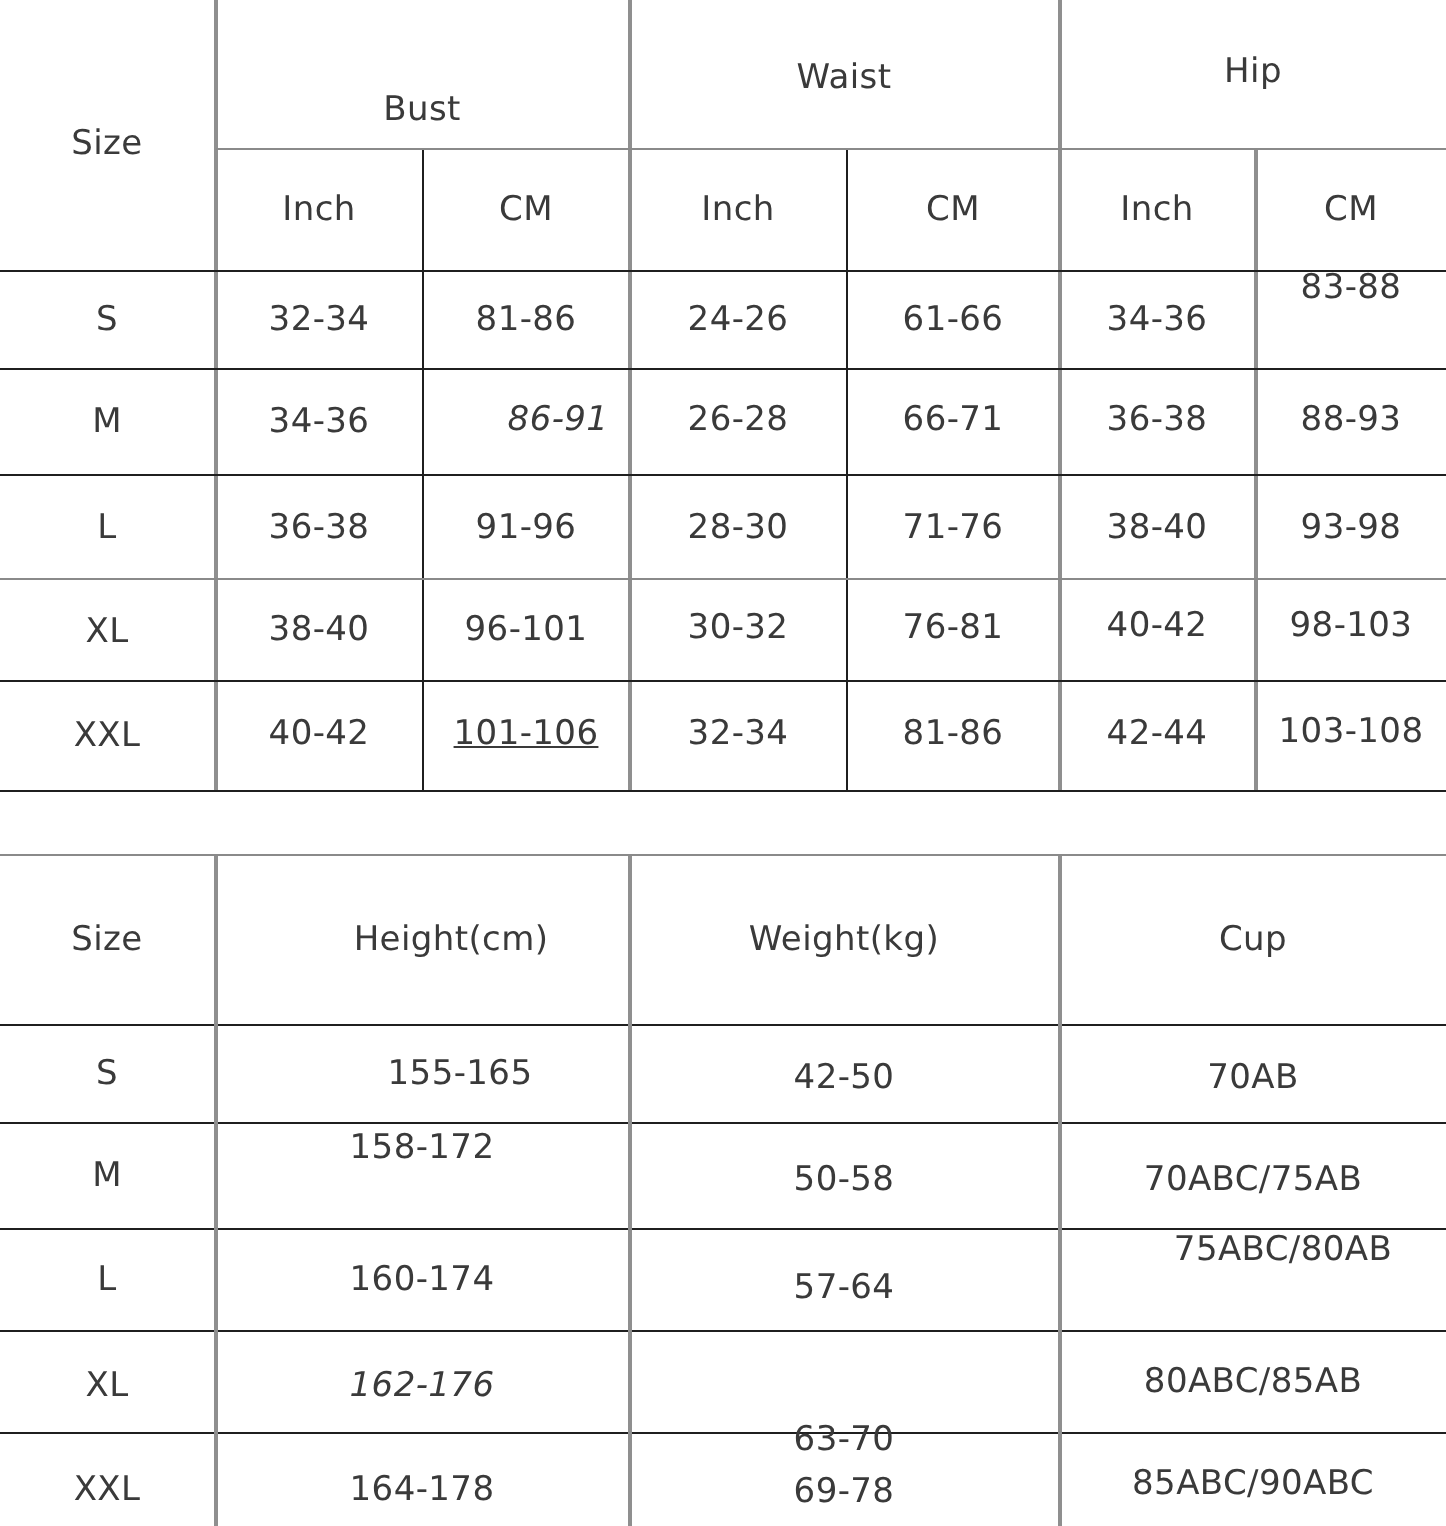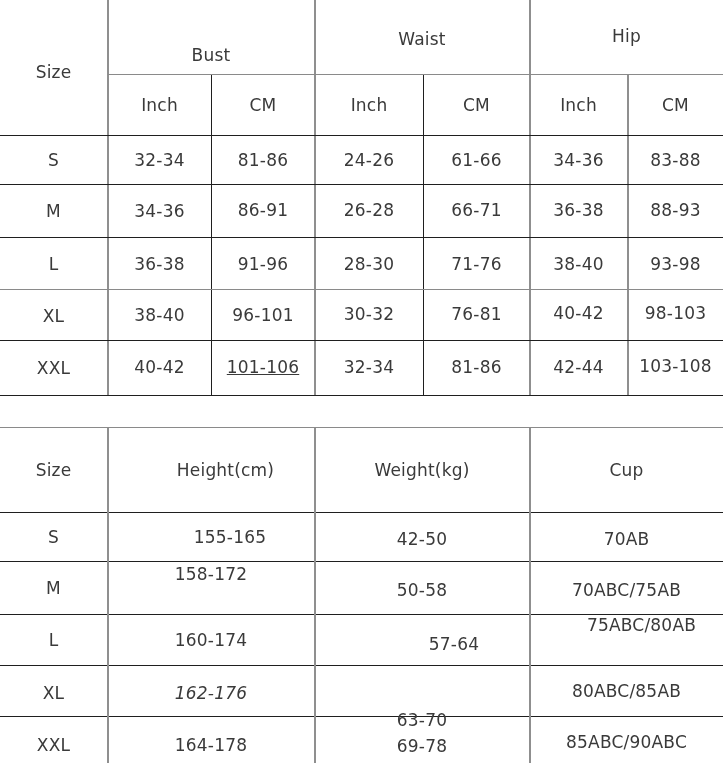--- a/index.html
+++ b/index.html
@@ -44,27 +44,27 @@
   <div class="cell" style="left:530px;top:75px;width:97px;height:60px;">Inch</div>
   <div class="cell" style="left:628px;top:75px;width:95px;height:60px;">CM</div>
 
   <div>
     <div class="cell" style="left:0;top:136px;width:107px;height:48px;">S</div>
     <div class="cell" style="left:108px;top:136px;width:103px;height:48px;">32-34</div>
     <div class="cell" style="left:212px;top:136px;width:102px;height:48px;">81-86</div>
     <div class="cell" style="left:315px;top:136px;width:108px;height:48px;">24-26</div>
     <div class="cell" style="left:424px;top:136px;width:105px;height:48px;">61-66</div>
     <div class="cell" style="left:530px;top:136px;width:97px;height:48px;">34-36</div>
-    <div class="cell" style="left:628px;top:136px;width:95px;height:48px;">83-88</div>
+    <div class="cell" style="left:628px;top:120px;width:95px;height:48px;">83-88</div>
   </div>
 
   <div>
     <div class="cell" style="left:0;top:185px;width:107px;height:52px;">M</div>
     <div class="cell" style="left:108px;top:185px;width:103px;height:52px;">34-36</div>
-    <div class="cell" style="left:212px;top:185px;width:102px;height:50px;">86-91</div>
+    <div class="cell" style="left:228px;top:185px;width:102px;height:50px;font-style:italic;">86-91</div>
     <div class="cell" style="left:315px;top:185px;width:108px;height:50px;">26-28</div>
     <div class="cell" style="left:424px;top:185px;width:105px;height:50px;">66-71</div>
     <div class="cell" style="left:530px;top:185px;width:97px;height:50px;">36-38</div>
     <div class="cell" style="left:628px;top:185px;width:95px;height:50px;">88-93</div>
   </div>
 
   <div>
     <div class="cell" style="left:0;top:238px;width:107px;height:52px;">L</div>
     <div class="cell" style="left:108px;top:238px;width:103px;height:51px;">36-38</div>
     <div class="cell" style="left:212px;top:238px;width:102px;height:51px;">91-96</div>
@@ -120,21 +120,21 @@
   </div>
   <div>
     <div class="cell" style="left:0;top:562px;width:107px;height:52px;">M</div>
     <div class="cell" style="left:108px;top:548px;width:206px;height:52px;">158-172</div>
     <div class="cell" style="left:315px;top:562px;width:214px;height:56px;">50-58</div>
     <div class="cell" style="left:530px;top:562px;width:193px;height:56px;">70ABC/75AB</div>
   </div>
   <div>
     <div class="cell" style="left:0;top:615px;width:107px;height:50px;">L</div>
     <div class="cell" style="left:108px;top:615px;width:206px;height:50px;">160-174</div>
-    <div class="cell" style="left:315px;top:615px;width:214px;height:58px;margin-left:32px;">57-64</div>
+    <div class="cell" style="left:315px;top:615px;width:214px;height:58px;">57-64</div>
     <div class="cell" style="left:530px;top:599px;width:223px;height:52px;">75ABC/80AB</div>
   </div>
   <div>
     <div class="cell" style="left:0;top:666px;width:107px;height:54px;">XL</div>
     <div class="cell" style="left:108px;top:666px;width:206px;height:54px;font-style:italic;">162-176</div>
     <div class="cell" style="left:315px;top:692px;width:214px;height:56px;">63-70</div>
     <div class="cell" style="left:530px;top:666px;width:193px;height:50px;">80ABC/85AB</div>
   </div>
   <div>
     <div class="cell" style="left:0;top:717px;width:107px;height:56px;">XXL</div>

